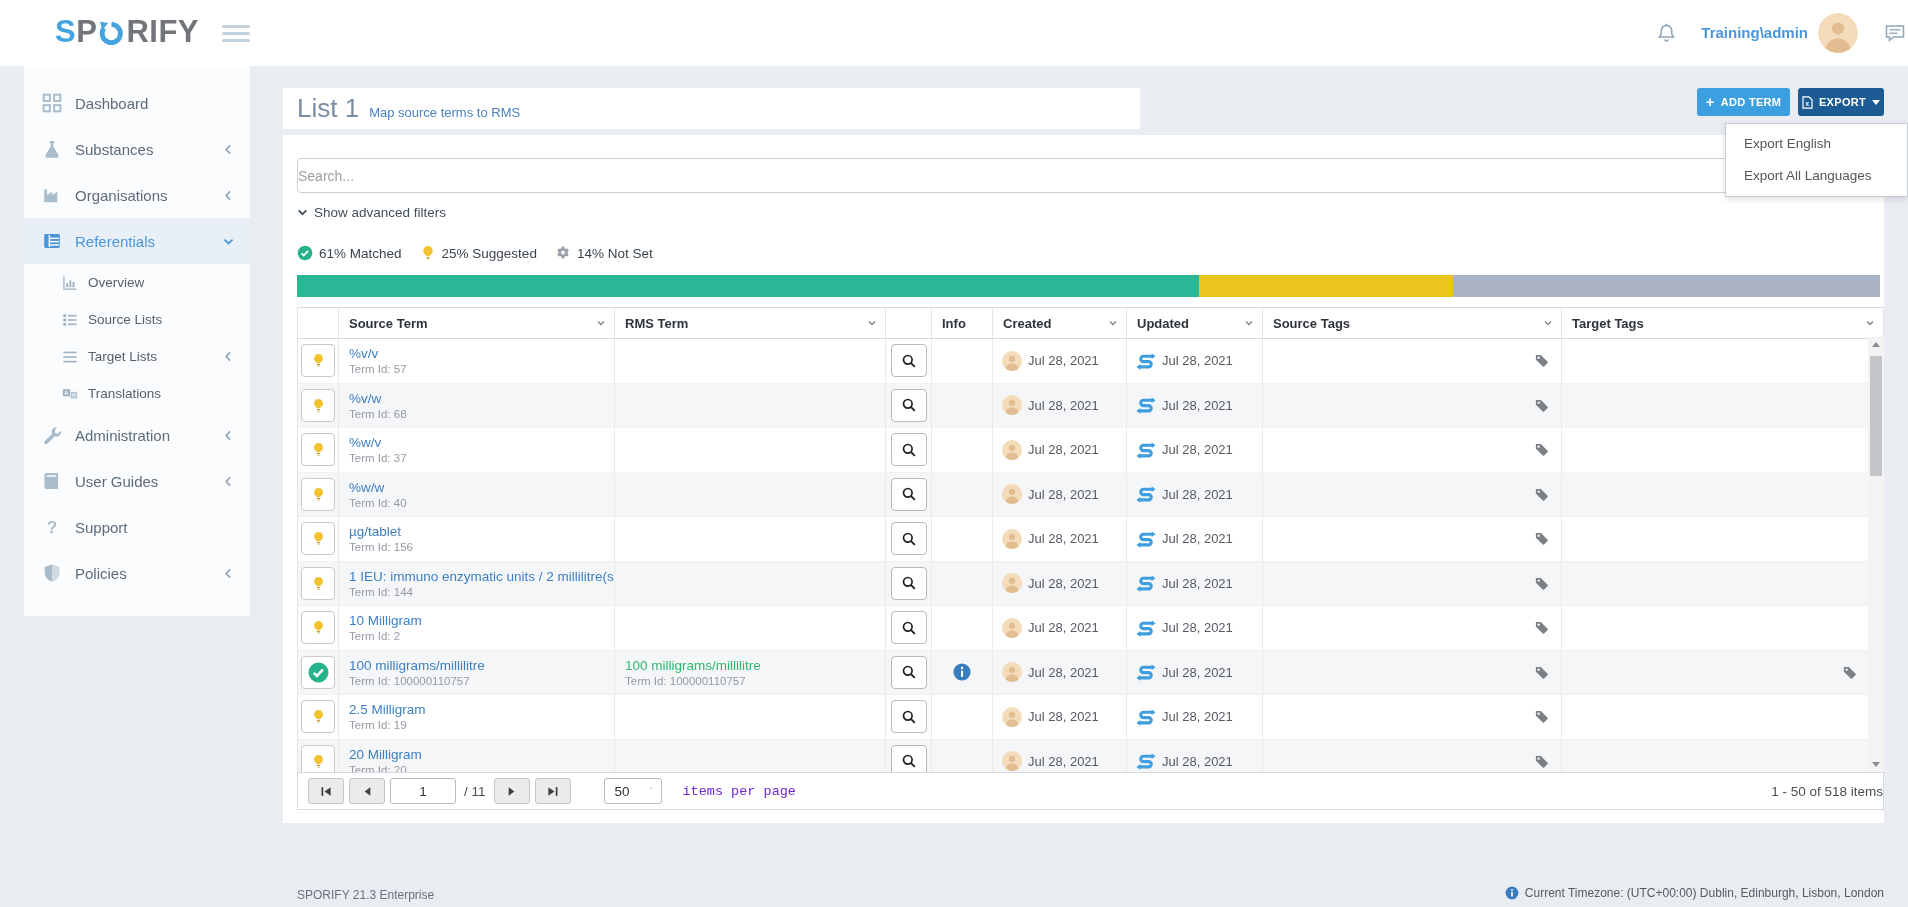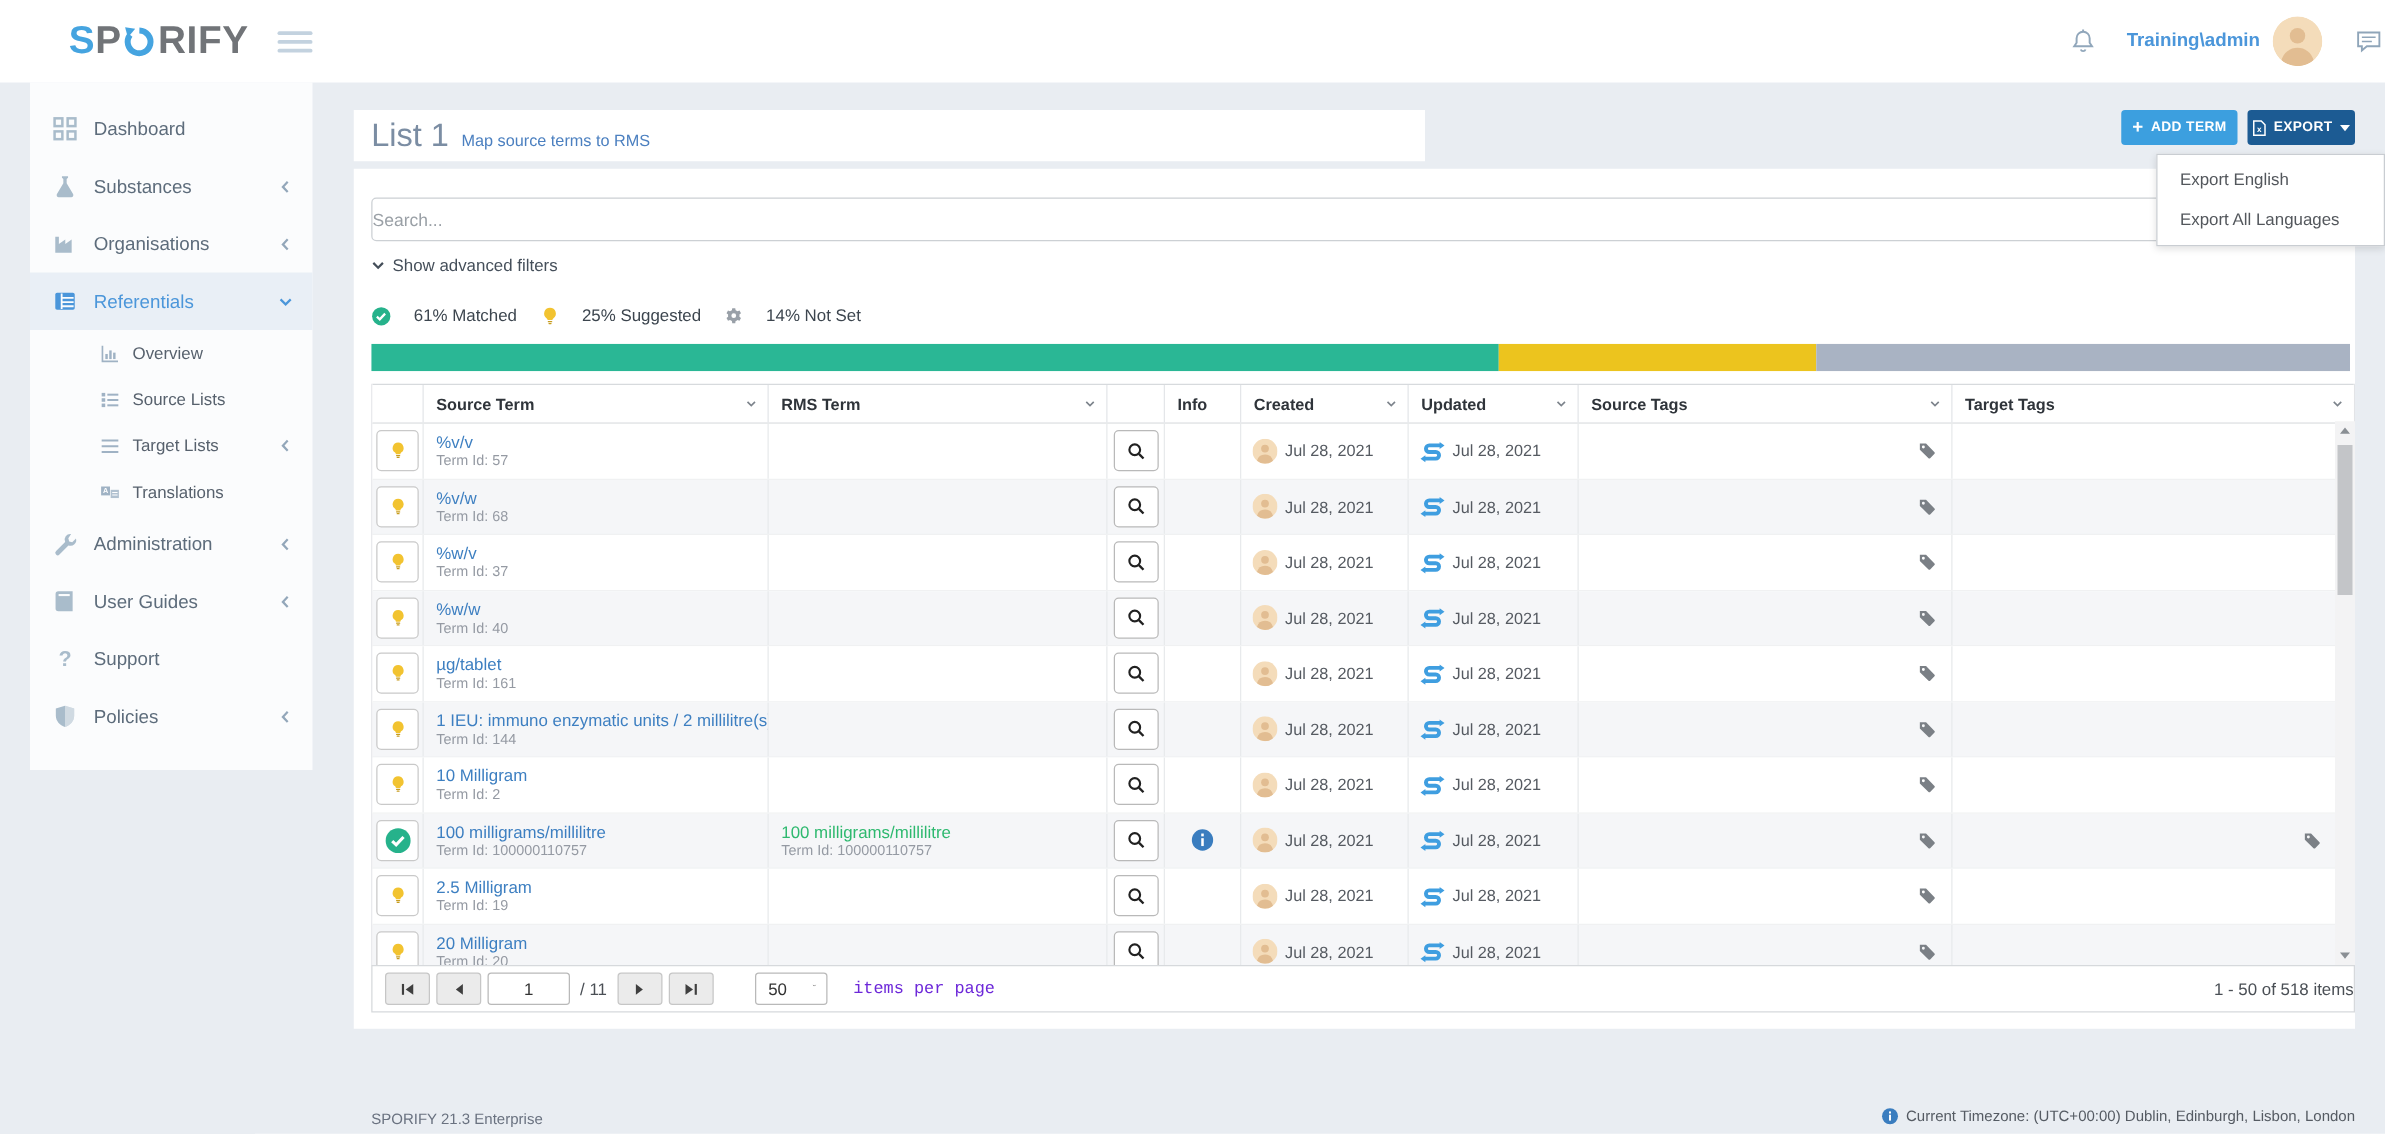--- a/index.html
+++ b/index.html
@@ -19,21 +19,21 @@
   .hamburger i{display:block;height:3px;background:#c3d2df;border-radius:2px;}
   .bell{position:absolute;right:230px;top:22px;width:23px;height:23px;cursor:pointer;}
   .user-name{position:absolute;right:100px;top:24px;font-size:15px;font-weight:700;color:#4b96da;cursor:pointer;}
   .avatar{position:absolute;right:50px;top:13px;width:40px;height:40px;border-radius:50%;overflow:hidden;cursor:pointer;}
   .chat-icon{position:absolute;right:2px;top:23px;width:22px;height:21px;cursor:pointer;}
 
   
   .sidebar{position:absolute;left:24px;top:66px;width:226px;background:#fbfcfd;padding:14px 0 20px 0;}
   .s-item{height:46px;display:flex;align-items:center;padding:0 16px 0 18px;font-size:15px;color:#5d6c7b;cursor:pointer;}
   .s-item .s-icon{width:20px;height:20px;margin-right:13px;color:#a9bccb;flex:none;}
-  .s-item.sub{height:37px;padding-left:56px;font-size:13.5px;color:#57616d;}
+  .s-item.sub{height:37px;padding-left:38px;font-size:13.5px;color:#57616d;}
   .s-item.sub .s-icon{width:16px;height:16px;margin-right:10px;color:#9fb2c4;}
   .s-item.active{background:#e9eff6;color:#4b96da;}
   .s-item.active .s-icon{color:#4b96da;}
   .s-chev{margin-left:auto;width:11px;height:11px;color:#93a7ba;flex:none;}
   .s-item.active .s-chev{color:#4b96da;}
   .s-icon svg,.s-chev svg{width:100%;height:100%;}
 
   
   .heading-card{position:absolute;left:283px;top:88px;width:857px;height:41px;background:#fff;display:flex;align-items:baseline;padding-left:14px;box-sizing:border-box;}
   .page-title{font-size:26px;color:#7b8da3;align-self:center;}
@@ -48,21 +48,21 @@
   .export-menu{position:absolute;left:1725px;top:123px;width:181px;background:#fff;border:1px solid #c9cdd2;box-shadow:0 2px 6px rgba(0,0,0,.12);padding:4px 0;z-index:6;}
   .export-menu .mi{height:32px;line-height:32px;padding-left:18px;font-size:13.5px;color:#53575c;cursor:pointer;white-space:nowrap;}
 
   
   .main-card{position:absolute;left:283px;top:135px;width:1601px;height:688px;background:#fff;}
   .search-input{position:absolute;left:14px;top:23px;width:1573px;height:35px;box-sizing:border-box;border:1px solid #ccd0d4;border-radius:4px;padding:0 0;font-size:14px;color:#333;font-family:"Liberation Sans",sans-serif;outline:none;}
   .search-input::placeholder{color:#9aa0a6;}
   .adv-filters{position:absolute;left:14px;top:70px;display:flex;align-items:center;gap:6px;font-size:13.5px;color:#454f5a;cursor:pointer;}
   .adv-filters .f-chev{width:11px;height:11px;color:#454f5a;}
   .stats{position:absolute;left:14px;top:110px;display:flex;align-items:center;gap:18px;font-size:13.5px;color:#3c454e;}
-  .stat{display:flex;align-items:flex-start;gap:18px;}
+  .stat{display:flex;align-items:center;gap:6px;}
   .stat .st-icon{width:16px;height:16px;}
   .stat .st-icon svg{width:100%;height:100%;}
   .progress{position:absolute;left:14px;top:140px;width:1583px;height:22px;display:flex;overflow:hidden;}
   .progress .seg{height:100%;}
 
   
   .table{position:absolute;left:14px;top:172px;width:1587px;height:465px;box-sizing:border-box;border-left:1px solid #e2e4e7;border-right:1px solid #e2e4e7;}
   .tgrid{display:grid;grid-template-columns:41px 276px 271px 46px 61px 134px 136px 299px 1fr;}
   .thead{height:30px;border-top:1px solid #d7dadd;border-bottom:1px solid #d7dadd;background:#fff;font-size:13px;font-weight:700;color:#2f343a;}
   .th{display:flex;align-items:center;padding:0 8px 0 10px;border-right:1px solid #e4e6e9;overflow:hidden;white-space:nowrap;}
@@ -700,21 +700,21 @@
                 <svg viewBox="0 0 16 16">
                   <path fill="#f2c330" d="M8 1.1a4.7 4.7 0 0 0-2.6 8.6c.4.3.7.8.7 1.3h3.8c0-.5.3-1 .7-1.3A4.7 4.7 0 0 0 8 1.1z"></path>
                   <rect x="6.2" y="11.7" width="3.6" height="1.1" rx=".5" fill="#c79c1e"></rect>
                   <rect x="6.7" y="13.3" width="2.6" height="1" rx=".5" fill="#c79c1e"></rect>
                 </svg>
               </span>
             </button>
           </div>
           <div class="td td-term">
             <a class="term-link">µg/tablet</a>
-            <div class="term-id">Term Id: 161</div>
+            <div class="term-id">Term Id: 156</div>
           </div>
           <div class="td td-term"></div>
           <div class="td">
             <button class="mag-btn">
               <span>
                 <svg viewBox="0 0 16 16">
                   <circle cx="6.8" cy="6.8" r="4.3" fill="none" stroke="#212121" stroke-width="1.7"></circle>
                   <line x1="10.1" y1="10.1" x2="13.8" y2="13.8" stroke="#212121" stroke-width="1.9"></line>
                 </svg>
               </span>

